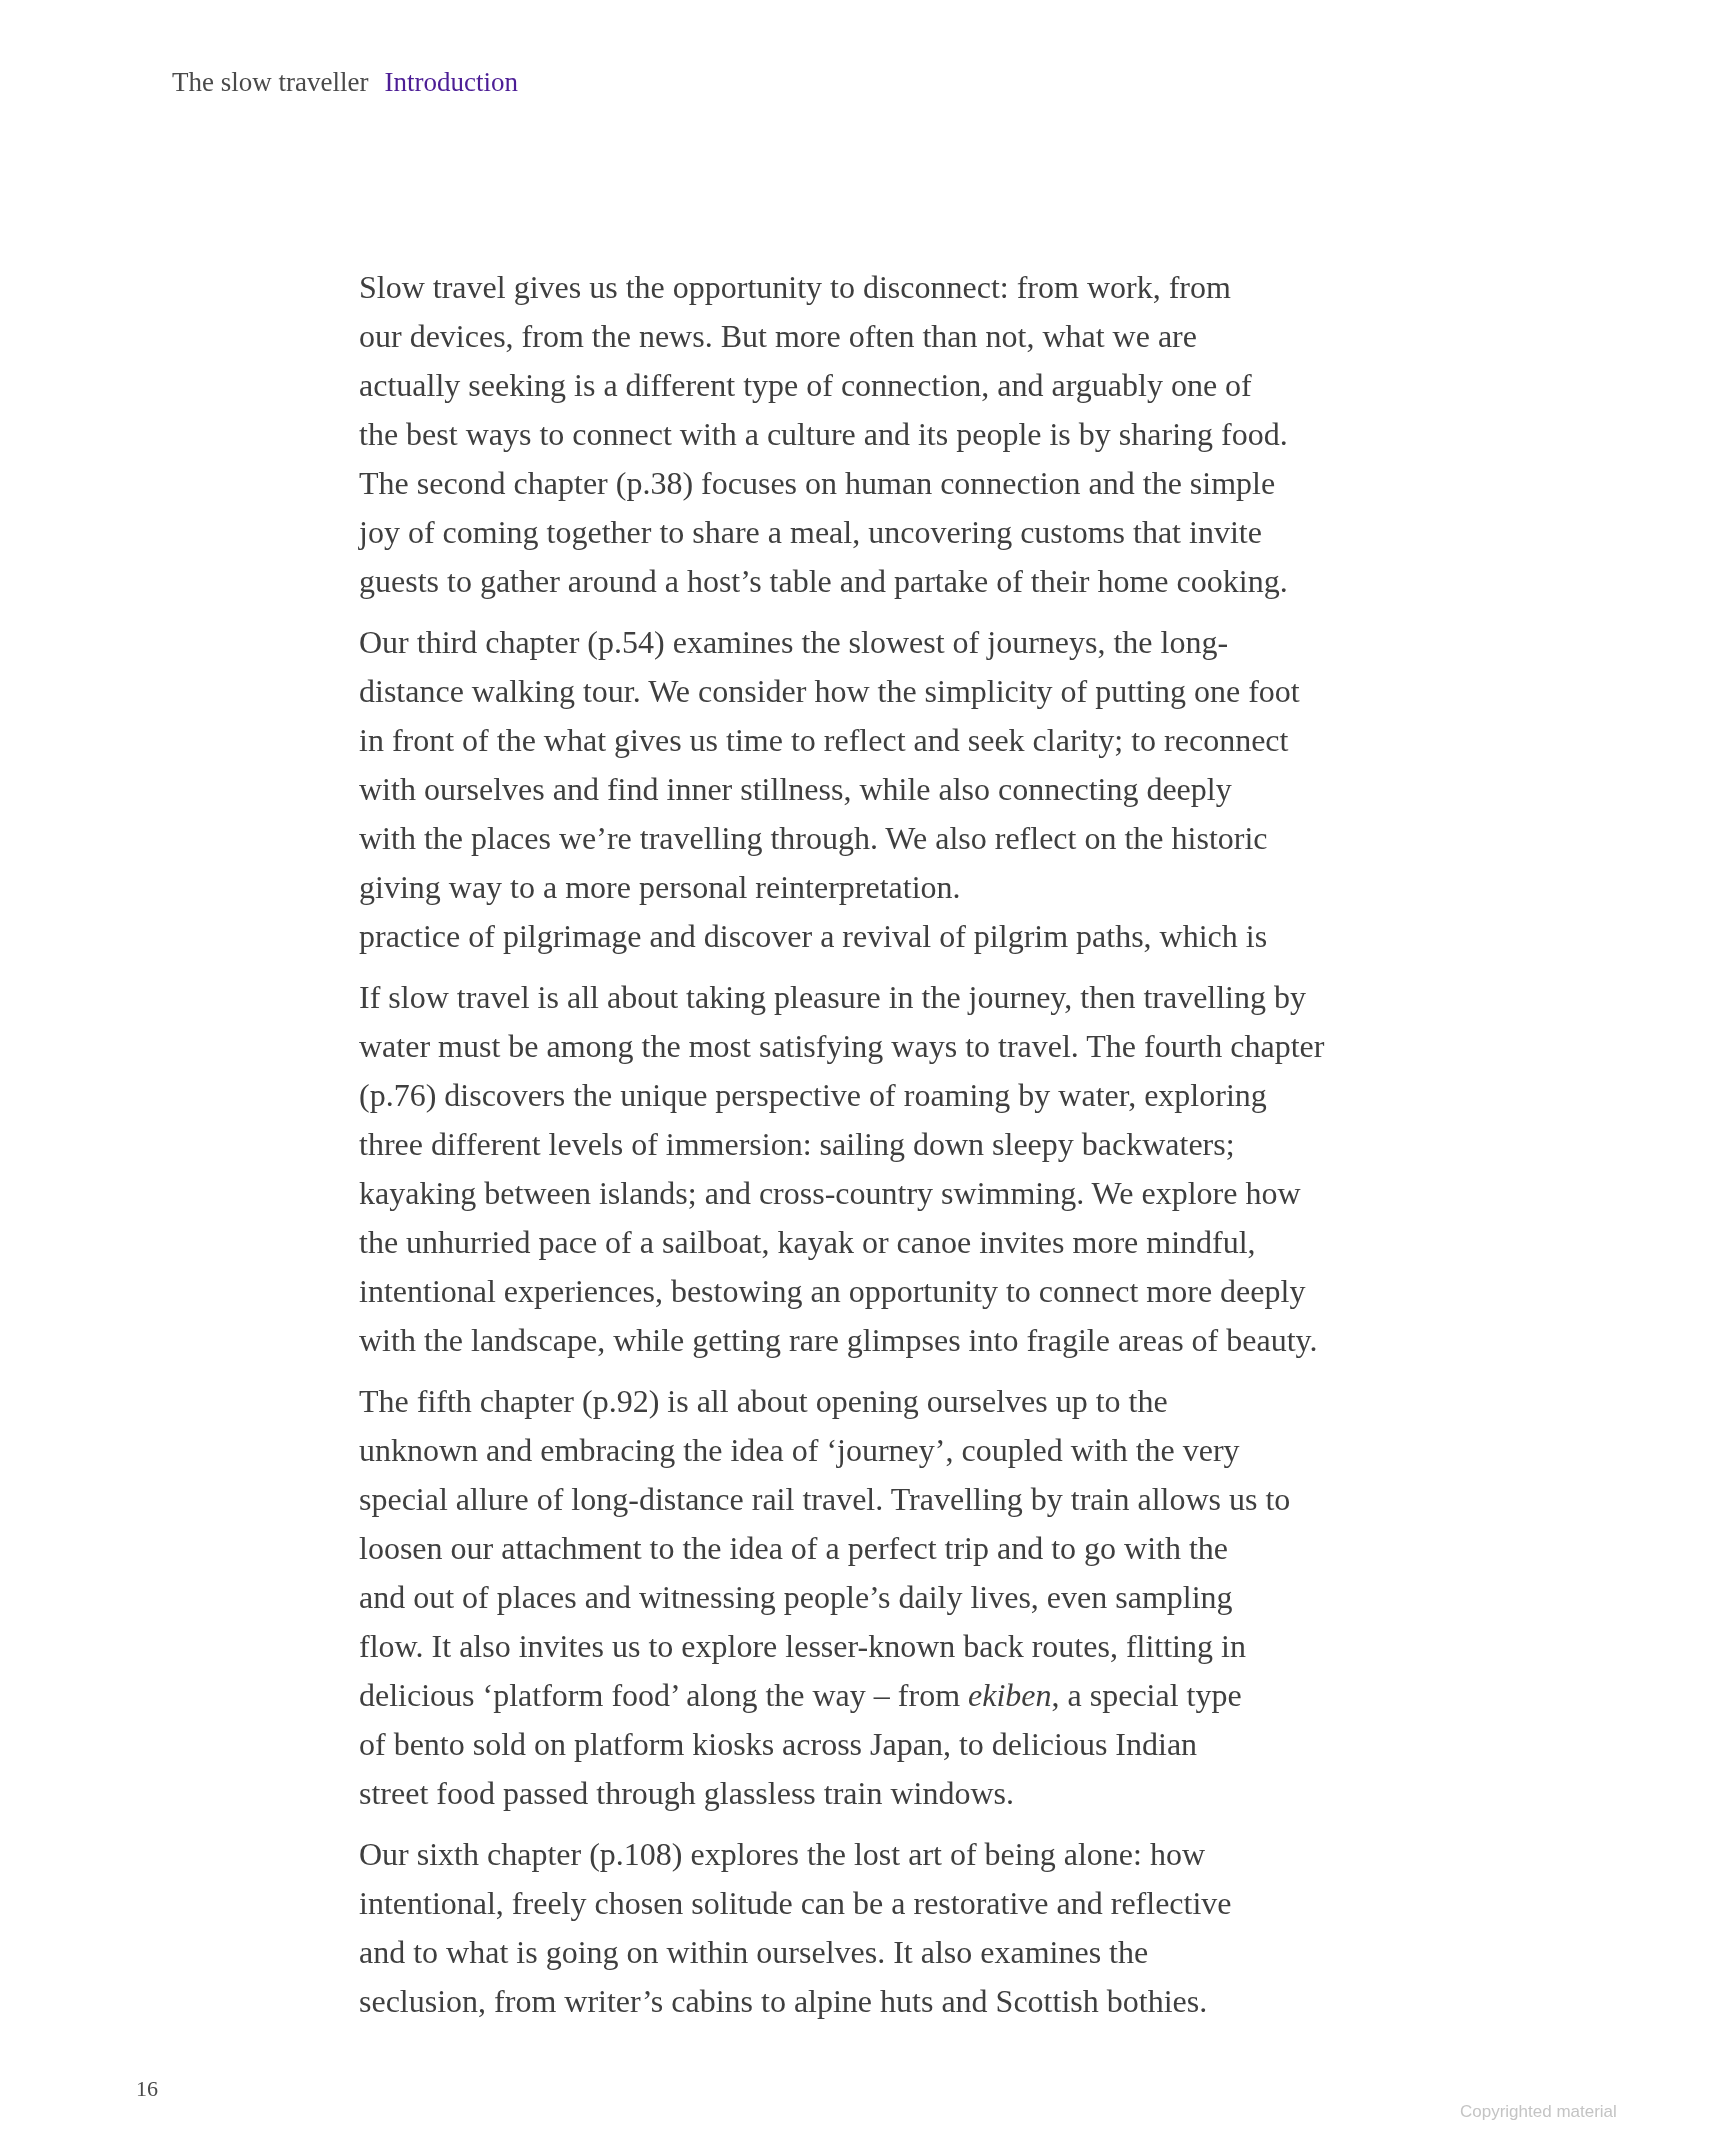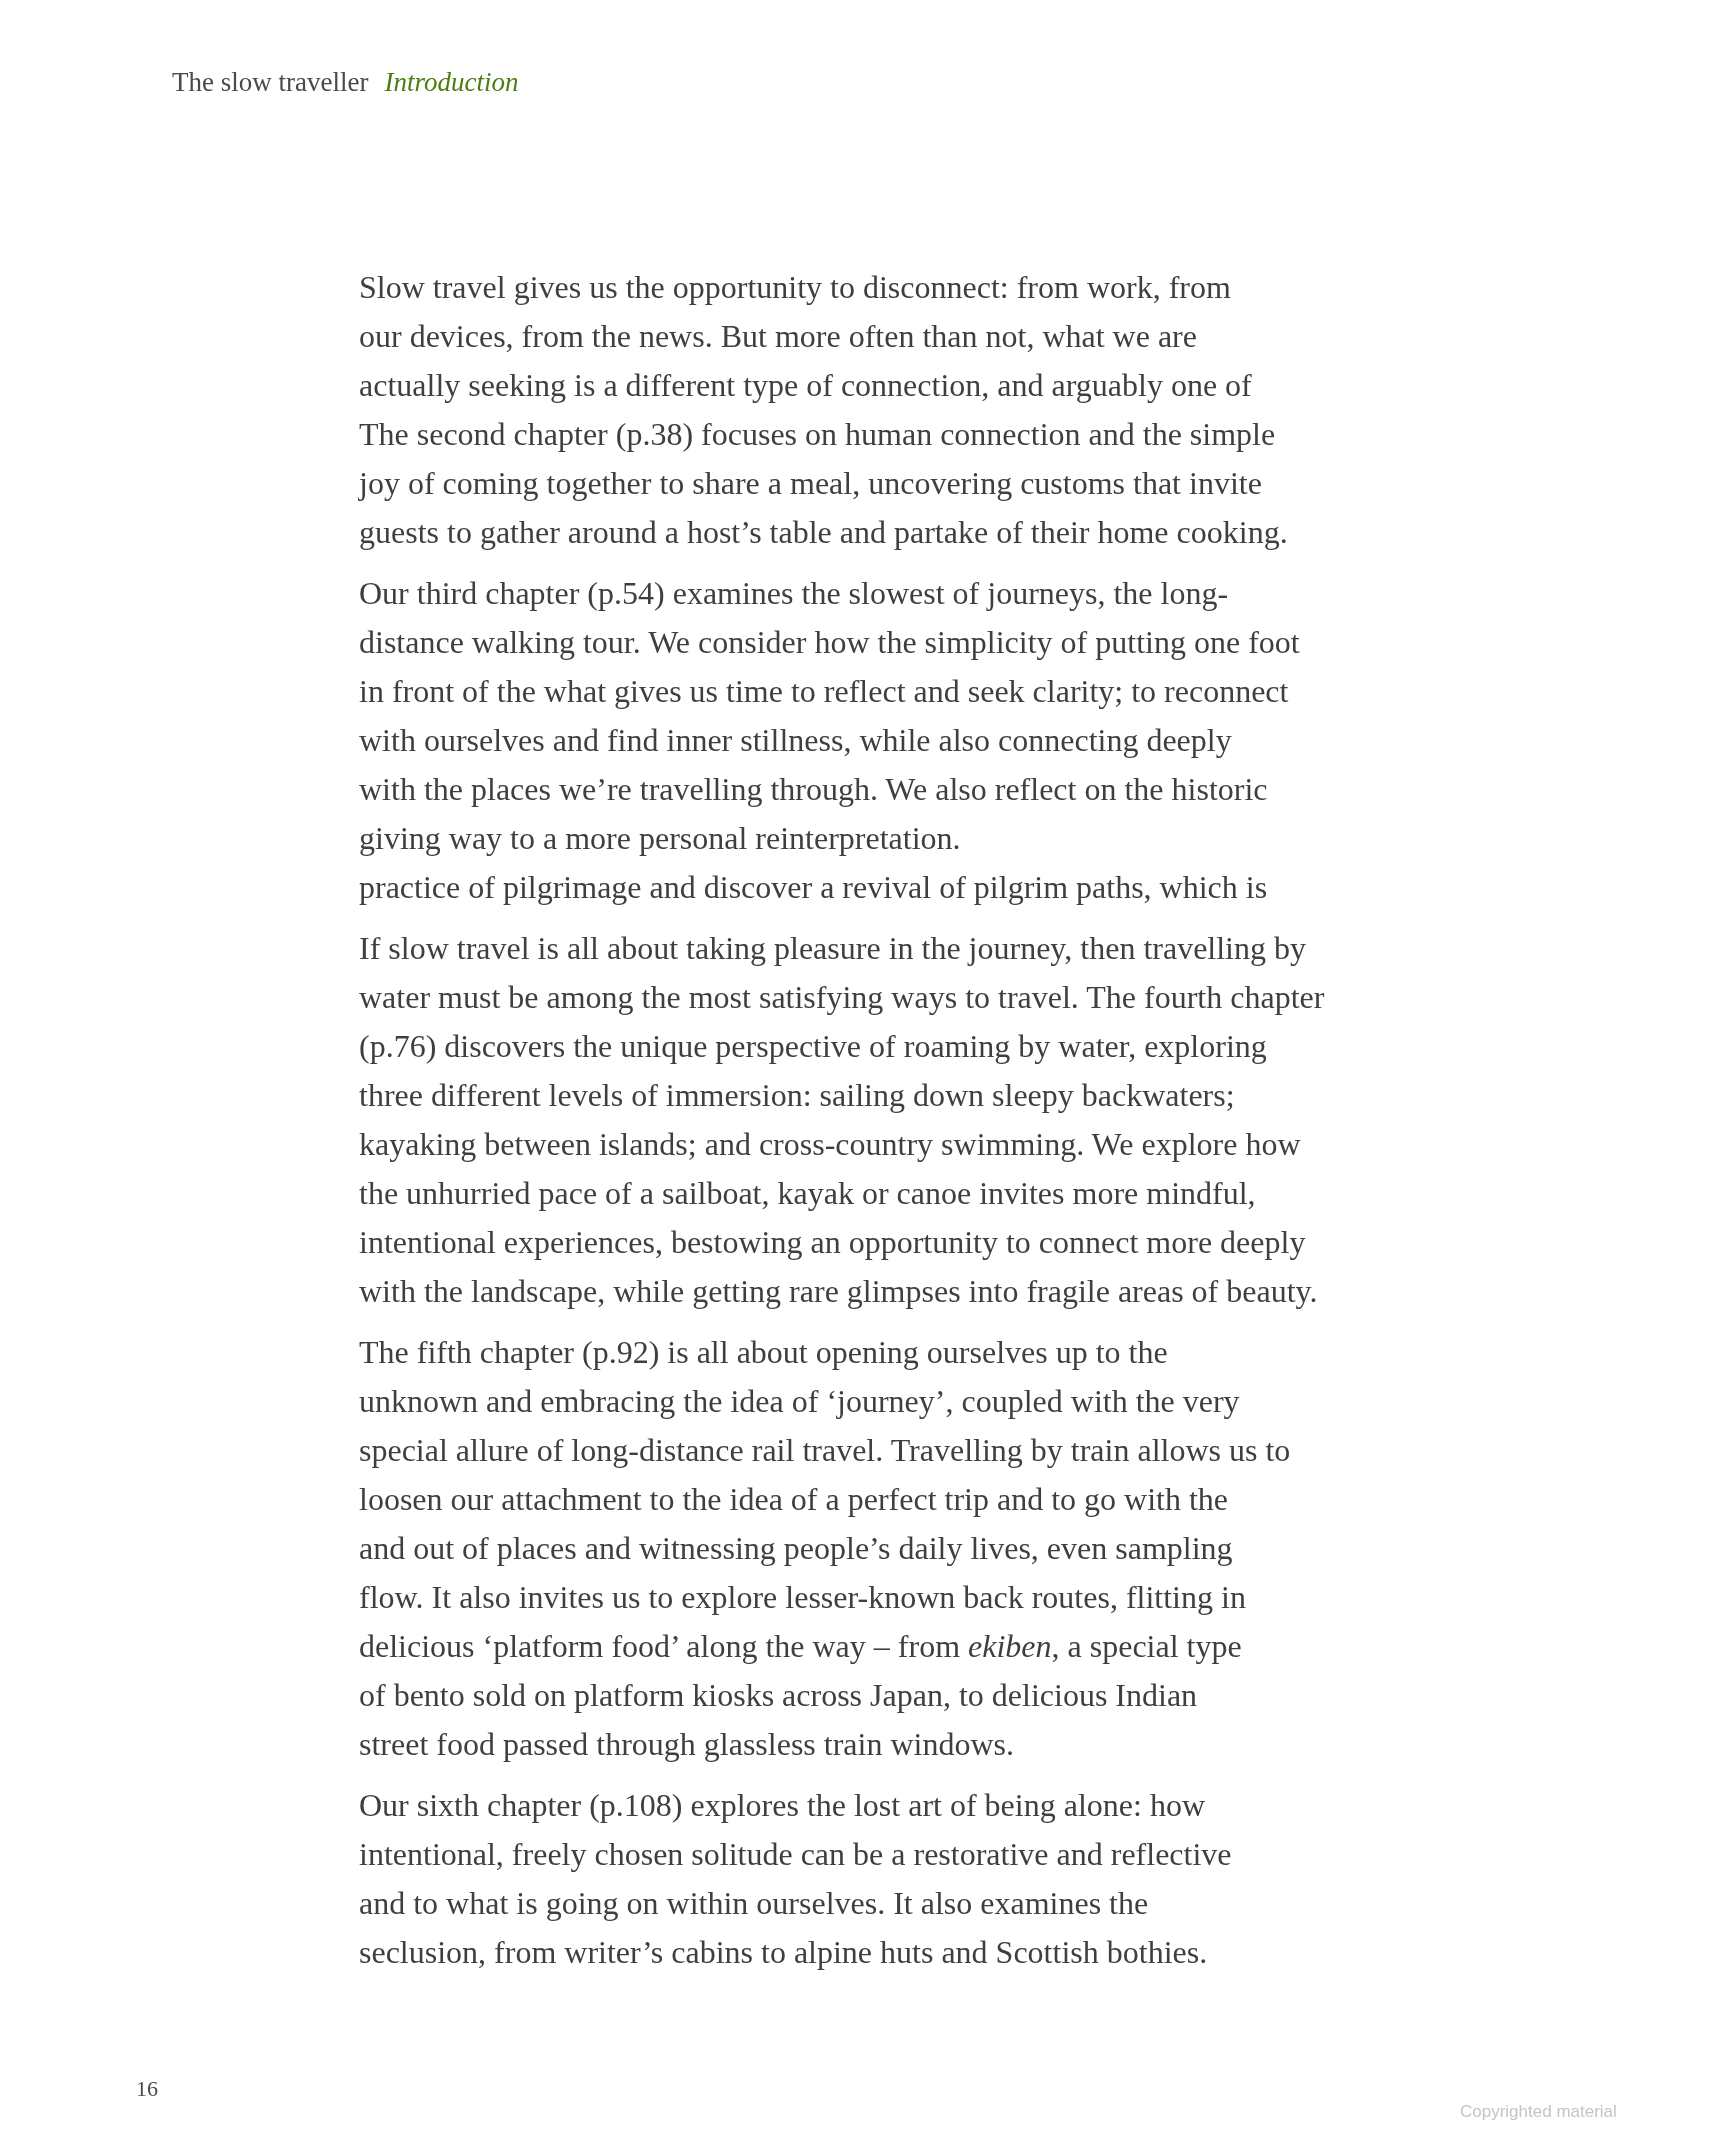--- a/index.html
+++ b/index.html
@@ -3,21 +3,21 @@
 <meta charset="utf-8">
 <style>
   html, body { margin: 0; padding: 0; background: #ffffff; }
   body { width: 1717px; height: 2146px; position: relative; overflow: hidden; }
   .running-head {
     position: absolute; left: 172px; top: 65px;
     font-family: "Liberation Serif", "DejaVu Serif", serif;
     font-size: 27px; line-height: 35px; white-space: nowrap;
   }
   .running-head .book-title { color: #4a4a4a; text-align: center; }
-  .running-head .section { color: #4d7c0f; font-style: italic; margin-left: 16px; }
+  .running-head .section { color: #4c1d95; margin-left: 16px; }
   .body-text {
     position: absolute; left: 312px; top: 251px; width: 1072px;
     font-family: "Liberation Serif", "DejaVu Serif", serif;
     font-size: 32px; line-height: 49px; color: #3f3f3f;
   }
   .body-text p { margin: 12px; text-indent: 35px; }
   .line { display: block; white-space: nowrap; }
   .line em { font-style: italic; }
   .folio {
     position: absolute; left: 136px; top: 2073px;
@@ -35,20 +35,21 @@
 
 <div class="running-head">
   <span class="book-title">The slow traveller</span><span class="section">Introduction</span>
 </div>
 
 <div class="body-text">
   <p>
     <span class="line">Slow travel gives us the opportunity to disconnect: from work, from</span>
     <span class="line">our devices, from the news. But more often than not, what we are</span>
     <span class="line">actually seeking is a different type of connection, and arguably one of</span>
+    <span class="line">the best ways to connect with a culture and its people is by sharing food.</span>
     <span class="line">The second chapter (p.38) focuses on human connection and the simple</span>
     <span class="line">joy of coming together to share a meal, uncovering customs that invite</span>
     <span class="line">guests to gather around a host’s table and partake of their home cooking.</span>
   </p>
   <p>
     <span class="line">Our third chapter (p.54) examines the slowest of journeys, the long-</span>
     <span class="line">distance walking tour. We consider how the simplicity of putting one foot</span>
     <span class="line">in front of the what gives us time to reflect and seek clarity; to reconnect</span>
     <span class="line">with ourselves and find inner stillness, while also connecting deeply</span>
     <span class="line">with the places we’re travelling through. We also reflect on the historic</span>

